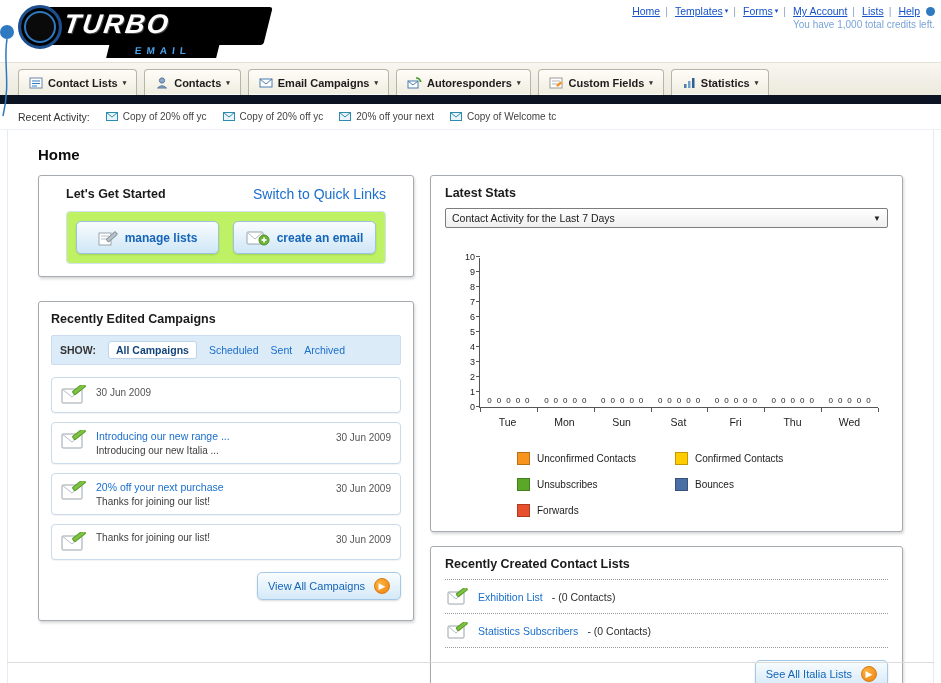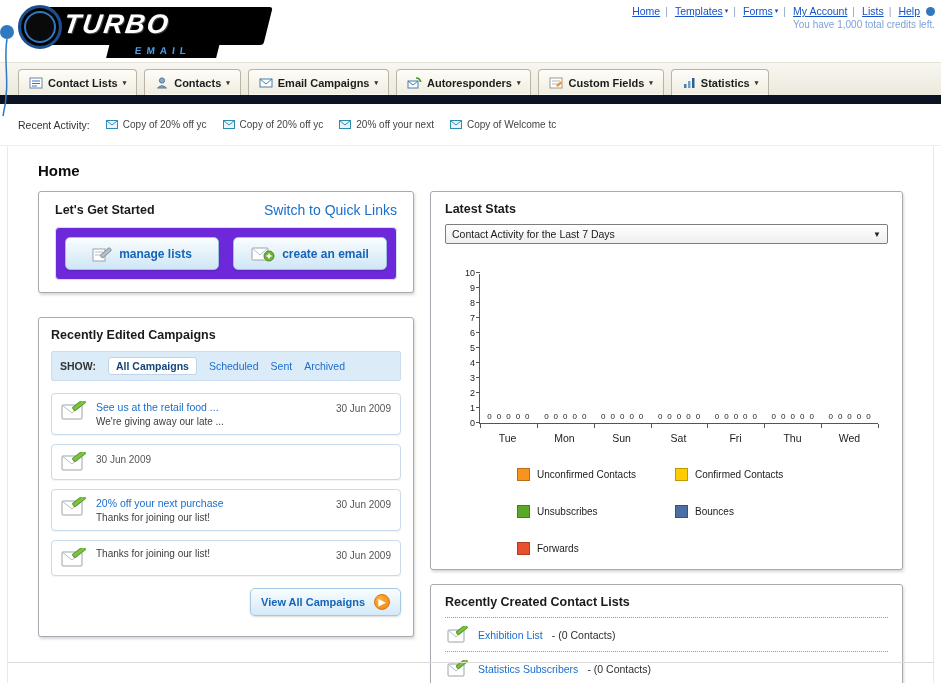--- a/index.html
+++ b/index.html
@@ -24,73 +24,73 @@
   .login-info{color:#7aa3d6;font-size:10px;margin-top:5px}
   .credits{color:#7aa3d6;font-size:10px;margin-top:2px}
 
   
   .tabbar{height:33px;background:linear-gradient(#f8f6f0,#ece9dd);border-top:1px solid #e5e2d8;display:flex;align-items:flex-end;gap:7px;padding:0 0 0 18px}
   .tab{display:flex;align-items:center;gap:5px;height:26px;padding:0 10px;background:linear-gradient(#fffdf8,#efecdf);border:1px solid #b9b5a6;border-bottom:none;border-radius:4px 4px 0 0;font-size:11px;font-weight:bold;color:#1c1c1c;cursor:pointer;box-shadow:0 -1px 1px rgba(255,255,255,.8) inset}
   .tab .caret{color:#333}
   .darkbar{height:9px;background:#0c1424}
 
   
-  .activitybar{height:42px;display:flex;align-items:center;gap:16px;padding:0 0 0 18px;background:#fff;border-bottom:1px solid #eceff3}
+  .activitybar{height:26px;display:flex;align-items:center;gap:16px;padding:0 0 0 18px;background:#fff;border-bottom:1px solid #eceff3}
   .activity-label{font-size:10.5px;color:#333}
   .activity-item{display:flex;align-items:center;gap:5px;color:#444;font-size:10px;cursor:pointer}
 
   
   .content{position:relative;padding:10px 30px 0 30px;min-height:540px;border-left:1px solid #e4ebf2;border-right:1px solid #e4ebf2;margin:0 7px}
   .page-title{font-size:15px;font-weight:bold;color:#0d0d0d;margin:6px 0 12px}
   .columns{display:flex;gap:16px;align-items:flex-start}
   .left-col{width:376px;display:flex;flex-direction:column;gap:24px;flex:none}
   .right-col{flex:1;display:flex;flex-direction:column;gap:14px}
   .panel{background:#fff;border:1px solid #a6abb1;border-radius:3px;box-shadow:1px 2px 3px rgba(0,0,0,.16)}
 
   
-  .gs{padding:10px 16px 12px}
+  .gs{padding:10px 27px 12px}
   .gs-head{display:flex;justify-content:space-between;align-items:center;margin-bottom:9px}
   .section-title{font-size:12.5px;font-weight:bold;color:#1b1b1b}
   .link{color:#1a6ecc;font-size:14px;cursor:pointer}
-  .gs-buttons{background:#6d28d9;border:1px solid #d2e2f0;border-radius:4px;padding:9px;display:flex;gap:14px}
+  .gs-buttons{background:#bef264;border:1px solid #d2e2f0;border-radius:4px;padding:9px;display:flex;gap:14px}
   .blue-btn{display:flex;align-items:center;justify-content:center;gap:7px;flex:1;height:33px;background:linear-gradient(#f9fdfe,#cfe6f6);border:1px solid #9ec3e2;border-radius:5px;font-size:12px;font-weight:bold;color:#1565b8;cursor:pointer;box-shadow:0 1px 2px rgba(0,0,0,.14)}
 
   
   .camp{padding:10px 12px 20px}
   .filterbar{display:flex;align-items:center;gap:12px;background:#dcebf8;border:1px solid #cadcee;padding:5px 8px;font-size:10.5px;border-radius:2px;margin:9px 0 12px}
   .show-label{font-weight:bold;color:#333}
   .filter{color:#1a6ecc;cursor:pointer}
   .filter.active{color:#13457a;font-weight:bold;background:#fff;padding:2px 7px;border-radius:3px;border:1px solid #c0d4e8}
   .camp-row{display:flex;align-items:flex-start;gap:9px;border:1px solid #c9daeb;border-radius:4px;padding:7px 9px;margin-bottom:9px;box-shadow:0 1px 1px rgba(0,0,0,.05);background:#fff;cursor:pointer}
   .camp-texts{flex:1}
   .camp-title{font-size:10.5px;color:#1a6ecc;margin-bottom:3px}
   .camp-sub{font-size:10px;color:#3d3d3d}
   .camp-date{font-size:10px;color:#555;margin-top:2px}
   .btn-row{text-align:right;margin-top:12px}
-  .pill-btn{display:inline-flex;align-items:center;gap:9px;background:linear-gradient(#f9fdfe,#d5e9f8);border:1px solid #a5c8e5;border-radius:5px;padding:5px 10px;font-size:11px;font-weight:bold;color:#1565b8;cursor:pointer;box-shadow:0 1px 2px rgba(0,0,0,.15)}
+  .pill-btn{display:inline-flex;align-items:center;gap:9px;background:linear-gradient(#f9fdfe,#d5e9f8);border:1px solid #a5c8e5;border-radius:5px;padding:5px 10px;font-size:11px;font-weight:normal;color:#1565b8;cursor:pointer;box-shadow:0 1px 2px rgba(0,0,0,.15)}
   .arrow-circle{width:16px;height:16px;border-radius:50%;background:radial-gradient(circle at 35% 30%,#fcb23d,#ef8312);border:1px solid #d9780f;color:#fff;font-size:9px;display:flex;align-items:center;justify-content:center}
 
   
   .stats{padding:10px 14px 10px}
   .dropdown{display:flex;align-items:center;justify-content:space-between;border:1px solid #7d7d7d;background:linear-gradient(#fff,#efefef);height:20px;padding:0 6px;font-size:10.5px;color:#1b1b1b;cursor:pointer;margin-top:8px;border-radius:2px}
   .dd-caret{font-size:8px;color:#222}
   .chart-area{margin:30px 10px 0 34px;position:relative}
   .plot{position:relative;height:150px;border-left:1px solid #555;border-bottom:1px solid #555}
   .ylab{position:absolute;left:-20px;width:15px;text-align:right;font-size:9px;color:#1b1b1b}
   .ytickmark{position:absolute;left:-4px;width:4px;height:1px;background:#555}
   .xtickmark{position:absolute;width:1px;height:4px;background:#555;bottom:-5px}
   .cols{position:absolute;left:0;right:0;top:0;bottom:0;display:flex}
   .col{flex:1;display:flex;flex-direction:column;justify-content:flex-end;align-items:center}
   .bars{display:flex;align-items:flex-end;gap:1px}
   .bar{width:6px}
   .zeros{display:flex;gap:5px;margin-bottom:2px}
   .zeros span{font-size:8px;color:#1b1b1b}
   .xlabels{display:flex;margin-top:8px}
   .xlabels div{flex:1;text-align:center;font-size:10.5px;color:#1b1b1b}
-  .legend{display:flex;flex-wrap:wrap;margin:24px 0 4px 38px;row-gap:24px}
+  .legend{display:flex;flex-wrap:wrap;margin:24px 0 4px 38px;row-gap:13px}
   .legend-item{width:158px;display:flex;align-items:center;gap:7px}
   .swatch{width:13px;height:13px;border:1px solid rgba(0,0,0,.25);flex:none}
   .legend-label{font-size:10px;color:#1b1b1b}
 
   
   .cl{padding:10px 14px 12px}
   .cl-rows{margin-top:8px}
   .cl-row{display:flex;align-items:center;gap:9px;padding:8px 2px;border-bottom:1px dotted #9a9a9a;font-size:10.5px;cursor:pointer}
   .cl-row:first-child{border-top:1px dotted #9a9a9a}
   .cl-name{color:#1a6ecc}
@@ -279,33 +279,33 @@
           <span class="filter">Sent</span>
           <span class="filter">Archived</span>
         </div>
 
         <div class="camp-row">
           <svg width="26" height="20">
               <rect x="1" y="4" width="20" height="14" rx="1" fill="#fff" stroke="#9aa4ad"></rect>
               <path d="M1 4 L11 12 L21 4" fill="none" stroke="#b5bec6"></path>
               <rect x="11" y="2" width="14" height="4" rx="1" fill="#7ec242" stroke="#5a9a28" transform="rotate(-38 18 4)"></rect>
             </svg>
-          <div class="camp-texts">
-            <div class="camp-title">See us at the retail food ...</div>
-            <div class="camp-sub">We're giving away our late ...</div>
-          </div>
           <div class="camp-date">30 Jun 2009</div>
         </div>
 
         <div class="camp-row">
           <svg width="26" height="20">
               <rect x="1" y="4" width="20" height="14" rx="1" fill="#fff" stroke="#9aa4ad"></rect>
               <path d="M1 4 L11 12 L21 4" fill="none" stroke="#b5bec6"></path>
               <rect x="11" y="2" width="14" height="4" rx="1" fill="#7ec242" stroke="#5a9a28" transform="rotate(-38 18 4)"></rect>
             </svg>
+          <div class="camp-texts">
+            <div class="camp-title">Introducing our new range ...</div>
+            <div class="camp-sub">Introducing our new Italia ...</div>
+          </div>
           <div class="camp-date">30 Jun 2009</div>
         </div>
 
         <div class="camp-row">
           <svg width="26" height="20">
               <rect x="1" y="4" width="20" height="14" rx="1" fill="#fff" stroke="#9aa4ad"></rect>
               <path d="M1 4 L11 12 L21 4" fill="none" stroke="#b5bec6"></path>
               <rect x="11" y="2" width="14" height="4" rx="1" fill="#7ec242" stroke="#5a9a28" transform="rotate(-38 18 4)"></rect>
             </svg>
           <div class="camp-texts">

